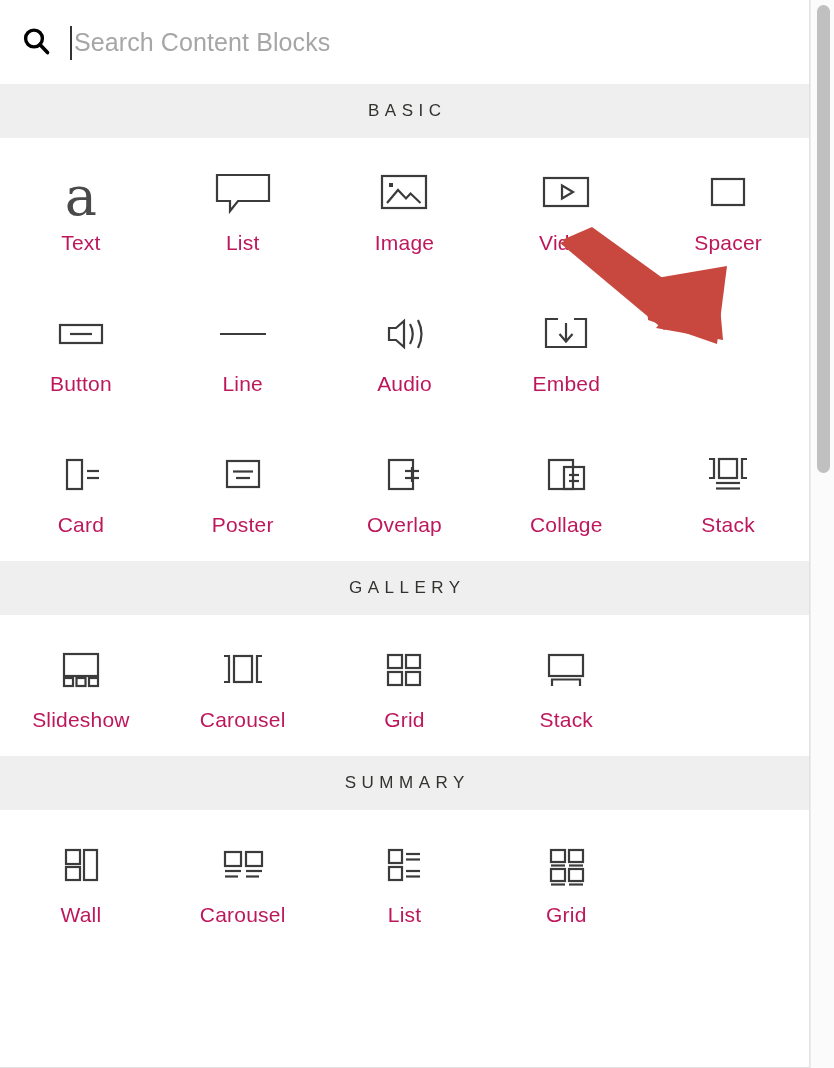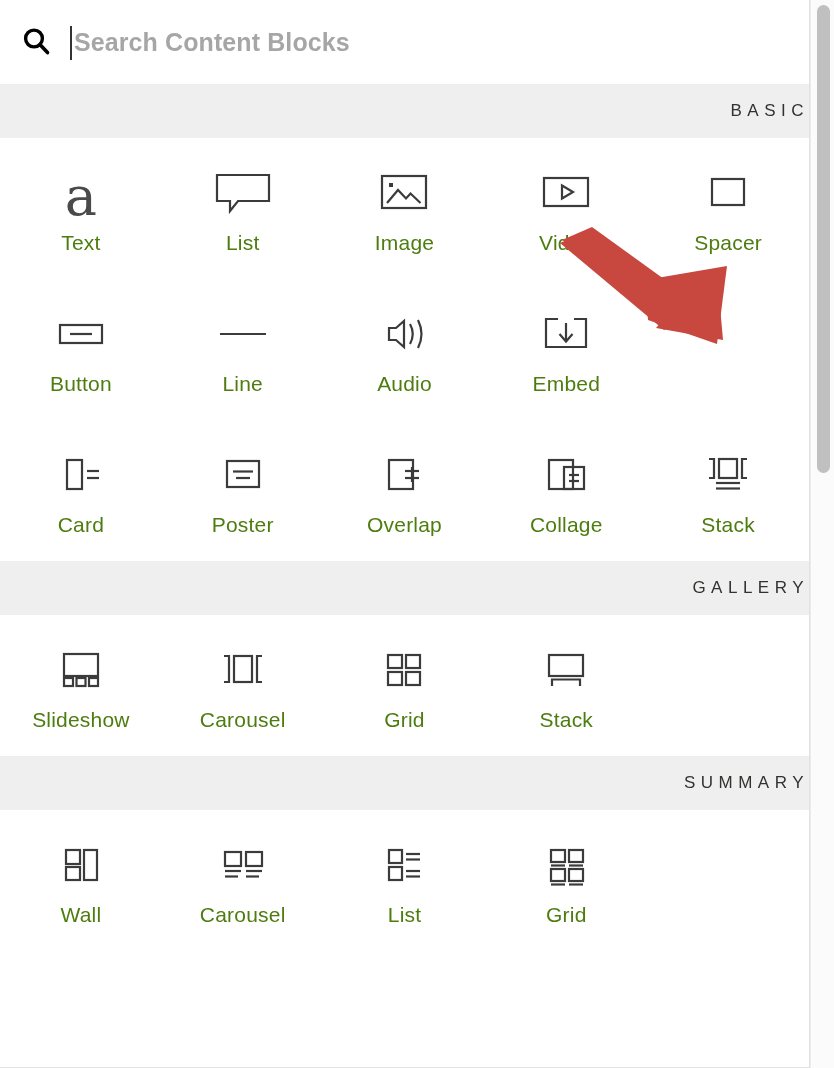--- a/index.html
+++ b/index.html
@@ -50,29 +50,29 @@
     position: absolute;
     left: 12px; top: 7px;
     width: 2px; height: 34px;
     background: #333;
   }
   .search-placeholder {
     font-size: 25px;
     color: #a6a6a6;
     letter-spacing: 0.1px;
     line-height: 1;
-    font-weight: 700;
+    font-weight: 400;
   }
   
   .section-header {
     height: 54px;
     background: #efefef;
     display: flex;
     align-items: center;
-    justify-content: flex-end;
+    justify-content: center;
   }
   .section-header span {
     font-size: 17px;
     letter-spacing: 5.5px;
     color: #32322f;
     text-indent: 5.5px;
     font-weight: 400;
   }
   
   .block-grid {
@@ -92,21 +92,21 @@
   }
   .block .glyph {
     height: 62px;
     display: flex;
     align-items: center;
     justify-content: center;
   }
   .block .caption {
     margin-top: 6px;
     font-size: 21px;
-    color: #4d7c0f;
+    color: #be185d;
     letter-spacing: 0.2px;
     line-height: 1.2;
     white-space: nowrap;
   }
   svg { display: block; }
   .st {
     fill: none;
     stroke: #3b3b3b;
     stroke-width: 2.2;
     stroke-linecap: butt;

